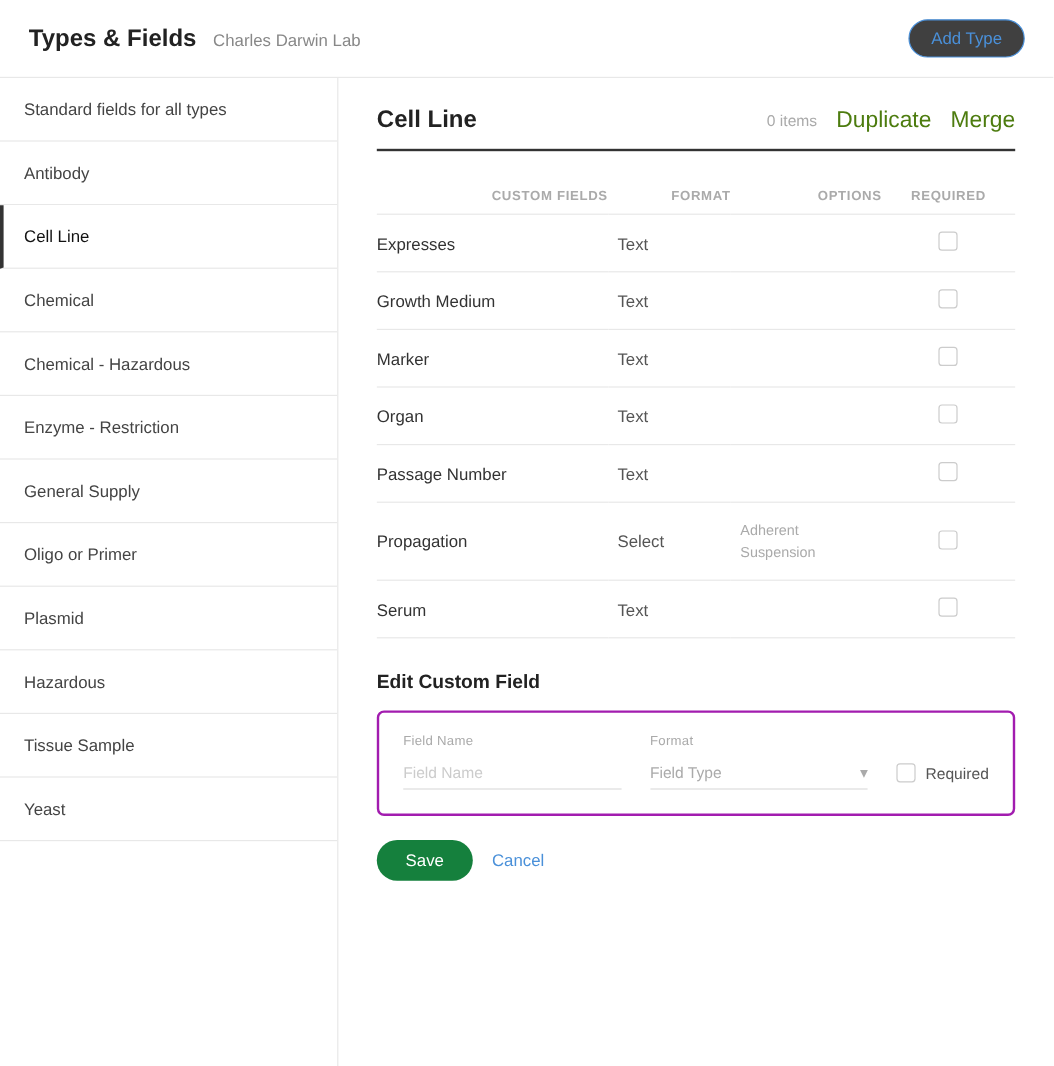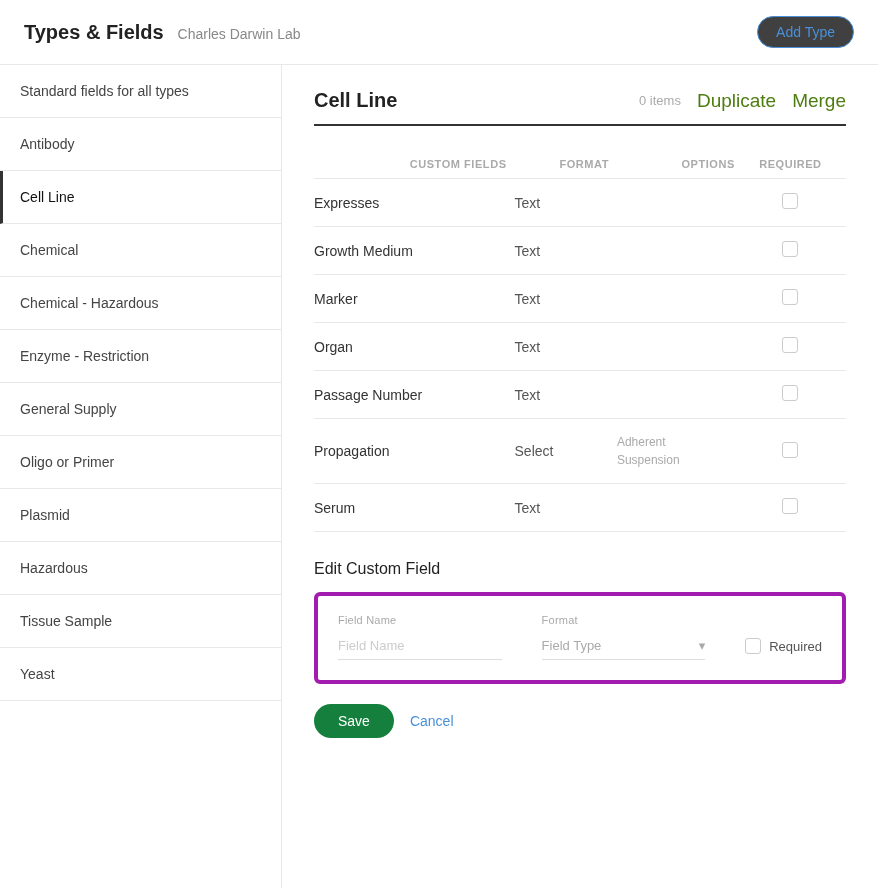--- a/index.html
+++ b/index.html
@@ -145,32 +145,31 @@
       justify-content: center;
       color: #fff;
       font-size: 11px;
     }
 
     .edit-section {
       margin-top: 28px;
     }
     .edit-section-title {
       font-size: 16px;
-      font-weight: 400;
+      font-weight: 700;
       color: #222;
       margin-bottom: 14px;
     }
     .edit-form-box {
-      border: 4px solid #a21caf;
+      border: 2px solid #a21caf;
       border-radius: 6px;
       padding: 18px 20px 20px;
       display: flex;
       align-items: flex-start;
-      gap: 40px;
-      justify-content: flex-end;
+      gap: 24px;
     }
     .edit-form-field {
       display: flex;
       flex-direction: column;
       flex: 1;
     }
     .edit-form-label {
       font-size: 11px;
       color: #aaa;
       margin-bottom: 6px;

